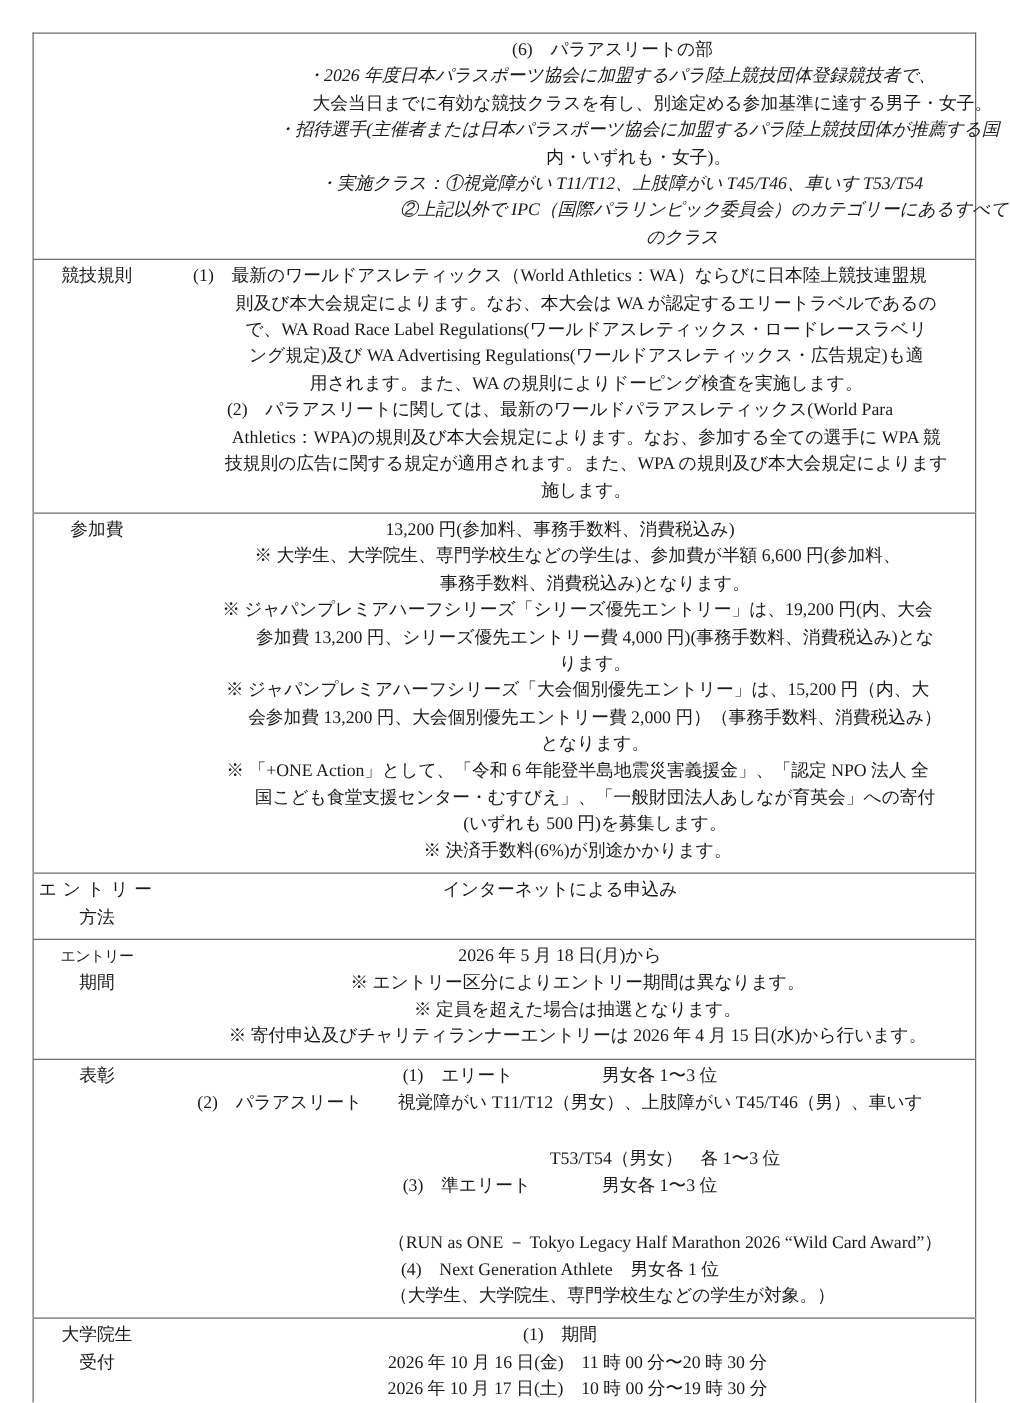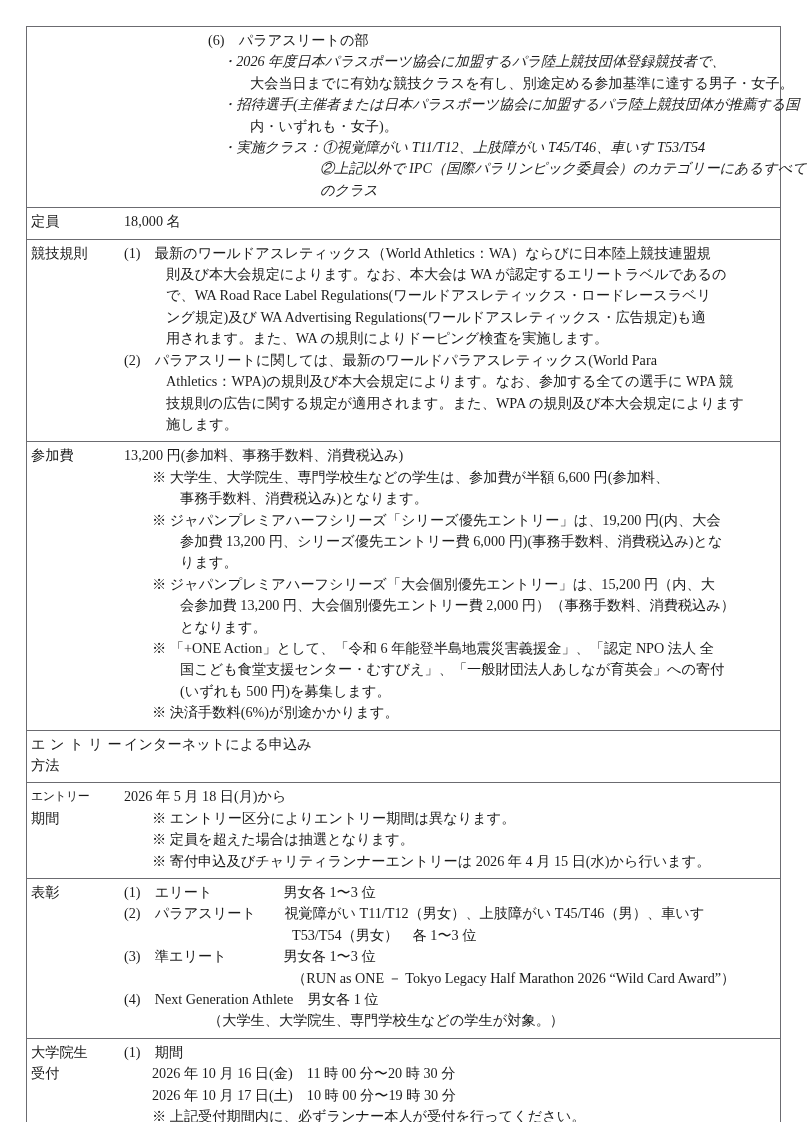--- a/index.html
+++ b/index.html
@@ -13,20 +13,21 @@
     font-family: "Liberation Serif", "DejaVu Serif", serif;
     color: #1a1a1a;
     -webkit-font-smoothing: antialiased;
   }
 
   .page {
     position: relative;
     width: 808px;
     height: 1122px;
     box-sizing: border-box;
+    text-align: center;
   }
 
   
   .doc-table {
     position: absolute;
     left: 26px;
     top: 26px;
     width: 755px;
     border-collapse: collapse;
     table-layout: fixed;
@@ -82,48 +83,40 @@
   }
 
   
   .i0  { padding-left: 0px; }
   .i2  { padding-left: 28px; }
   .i3  { padding-left: 42px; }
   .i4  { padding-left: 56px; }
   .i6  { padding-left: 84px; }
   .i7  { padding-left: 98px; font-style: italic; }
   .i9  { padding-left: 126px; }
-  .i12 { padding-left: 168px; }
+  .i12 { padding-left: 168px; margin-top: 24px; }
   .i14 { padding-left: 196px; font-style: italic; }
 </style>
 </head>
 <body>
 
 <div class="page">
   <table class="doc-table">
     <tbody>
         <tr>
           <td class="label-cell"></td>
           <td class="body-cell">
             <span class="ln i6">(6)　パラアスリートの部</span>
             <span class="ln i7">・2026 年度日本パラスポーツ協会に加盟するパラ陸上競技団体登録競技者で、</span>
             <span class="ln i9">大会当日までに有効な競技クラスを有し、別途定める参加基準に達する男子・女子。</span>
             <span class="ln i7">・招待選手(主催者または日本パラスポーツ協会に加盟するパラ陸上競技団体が推薦する国</span>
             <span class="ln i9">内・いずれも・女子)。</span>
             <span class="ln i7">・実施クラス：①視覚障がい T11/T12、上肢障がい T45/T46、車いす T53/T54</span>
             <span class="ln i14">②上記以外で IPC（国際パラリンピック委員会）のカテゴリーにあるすべて</span>
             <span class="ln i14">のクラス</span>
-          </td>
-        </tr>
-        <tr>
-          <td class="label-cell">
-            <span class="lbl">定員</span>
-          </td>
-          <td class="body-cell">
-            <span class="ln i0">18,000 名</span>
           </td>
         </tr>
         <tr>
           <td class="label-cell">
             <span class="lbl">競技規則</span>
           </td>
           <td class="body-cell">
             <span class="ln i0">(1)　最新のワールドアスレティックス（World Athletics：WA）ならびに日本陸上競技連盟規</span>
             <span class="ln i3">則及び本大会規定によります。なお、本大会は WA が認定するエリートラベルであるの</span>
             <span class="ln i3">で、WA Road Race Label Regulations(ワールドアスレティックス・ロードレースラベリ</span>
@@ -137,21 +130,21 @@
         </tr>
         <tr>
           <td class="label-cell">
             <span class="lbl">参加費</span>
           </td>
           <td class="body-cell">
             <span class="ln i0">13,200 円(参加料、事務手数料、消費税込み)</span>
             <span class="ln i2">※ 大学生、大学院生、専門学校生などの学生は、参加費が半額 6,600 円(参加料、</span>
             <span class="ln i4">事務手数料、消費税込み)となります。</span>
             <span class="ln i2">※ ジャパンプレミアハーフシリーズ「シリーズ優先エントリー」は、19,200 円(内、大会</span>
-            <span class="ln i4">参加費 13,200 円、シリーズ優先エントリー費 6,000 円)(事務手数料、消費税込み)とな</span>
+            <span class="ln i4">参加費 13,200 円、シリーズ優先エントリー費 4,000 円)(事務手数料、消費税込み)とな</span>
             <span class="ln i4">ります。</span>
             <span class="ln i2">※ ジャパンプレミアハーフシリーズ「大会個別優先エントリー」は、15,200 円（内、大</span>
             <span class="ln i4">会参加費 13,200 円、大会個別優先エントリー費 2,000 円）（事務手数料、消費税込み）</span>
             <span class="ln i4">となります。</span>
             <span class="ln i2">※ 「+ONE Action」として、「令和 6 年能登半島地震災害義援金」、「認定 NPO 法人 全</span>
             <span class="ln i4">国こども食堂支援センター・むすびえ」、「一般財団法人あしなが育英会」への寄付</span>
             <span class="ln i4">(いずれも 500 円)を募集します。</span>
             <span class="ln i2">※ 決済手数料(6%)が別途かかります。</span>
           </td>
         </tr>

